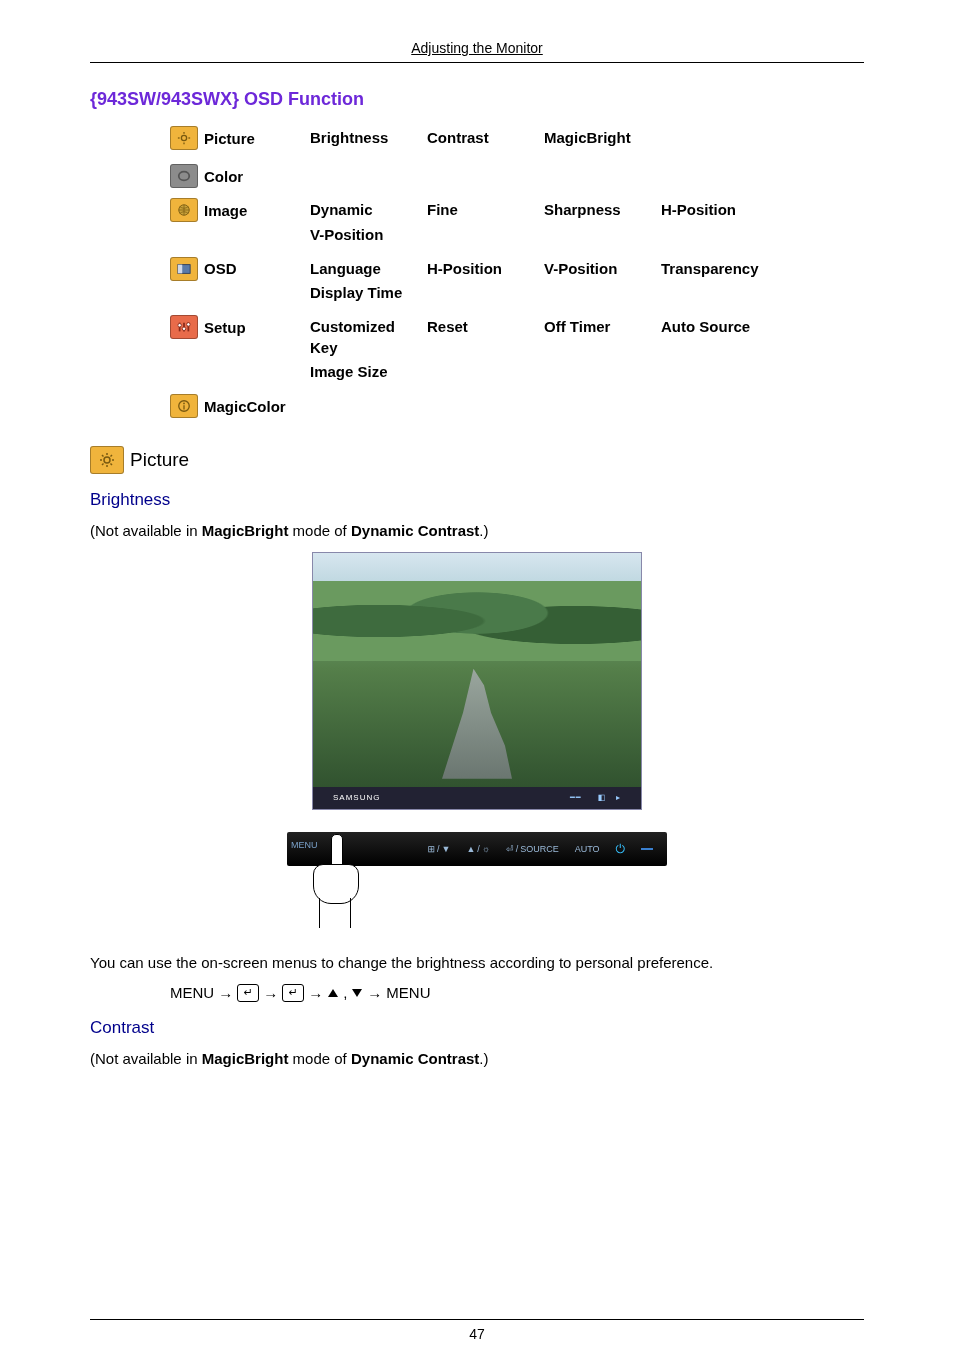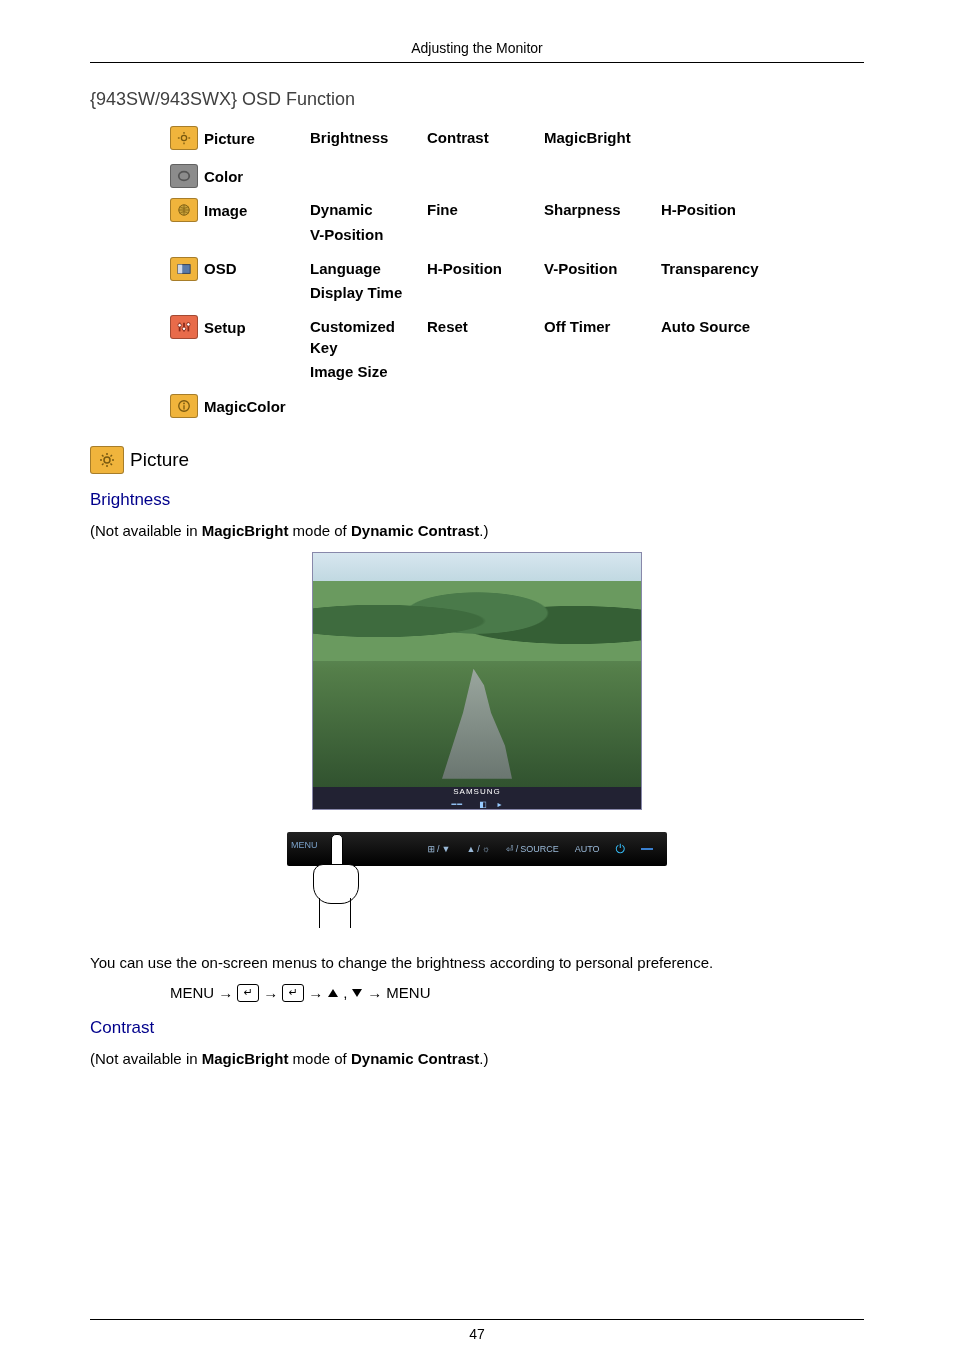--- a/index.html
+++ b/index.html
@@ -14,25 +14,26 @@
   .page {
     padding: 40px 90px 60px 90px;
     box-sizing: border-box;
   }
   .header-line {
     text-align: center;
     font-size: 14px;
     padding-bottom: 6px;
     border-bottom: 1px solid #000;
     margin-bottom: 26px;
+    text-decoration: underline;
   }
   .section-title {
     font-size: 18px;
-    font-weight: normal;
-    color: #404040;
+    font-weight: bold;
+    color: #6d28d9;
     margin: 10px 0 16px 0;
   }
   .osd-table {
     margin-left: 80px;
     margin-bottom: 28px;
   }
   .osd-row {
     display: flex;
     align-items: flex-start;
     margin-bottom: 10px;
@@ -125,21 +126,21 @@
   }
   .photo .rock {
     position:absolute; bottom:30px; left:50%; transform:translateX(-50%);
     width:70px; height:110px;
     background: linear-gradient(180deg,#9aa69e,#6a7670);
     clip-path: polygon(45% 0%, 60% 15%, 70% 40%, 90% 70%, 100% 100%, 0% 100%, 15% 70%, 30% 40%);
   }
   .photo .bar {
     position:absolute; left:0; right:0; bottom:0; height:22px;
     background:#223; color:#9cf; display:flex; align-items:center; justify-content:space-between;
-    font-size:8px; padding:0 20px; letter-spacing:1px; font-family: Arial; flex-direction: column;
+    font-size:8px; padding:0 20px; letter-spacing:1px; font-family: Arial;
   }
   .photo .bar .brand { color:#fff; }
   .buttons-img {
     width: 380px;
     height: 110px;
     position: relative;
   }
   .buttons-strip {
     position:absolute; top:6px; left:0; right:0; height:34px;
     background: linear-gradient(180deg,#222,#000);

